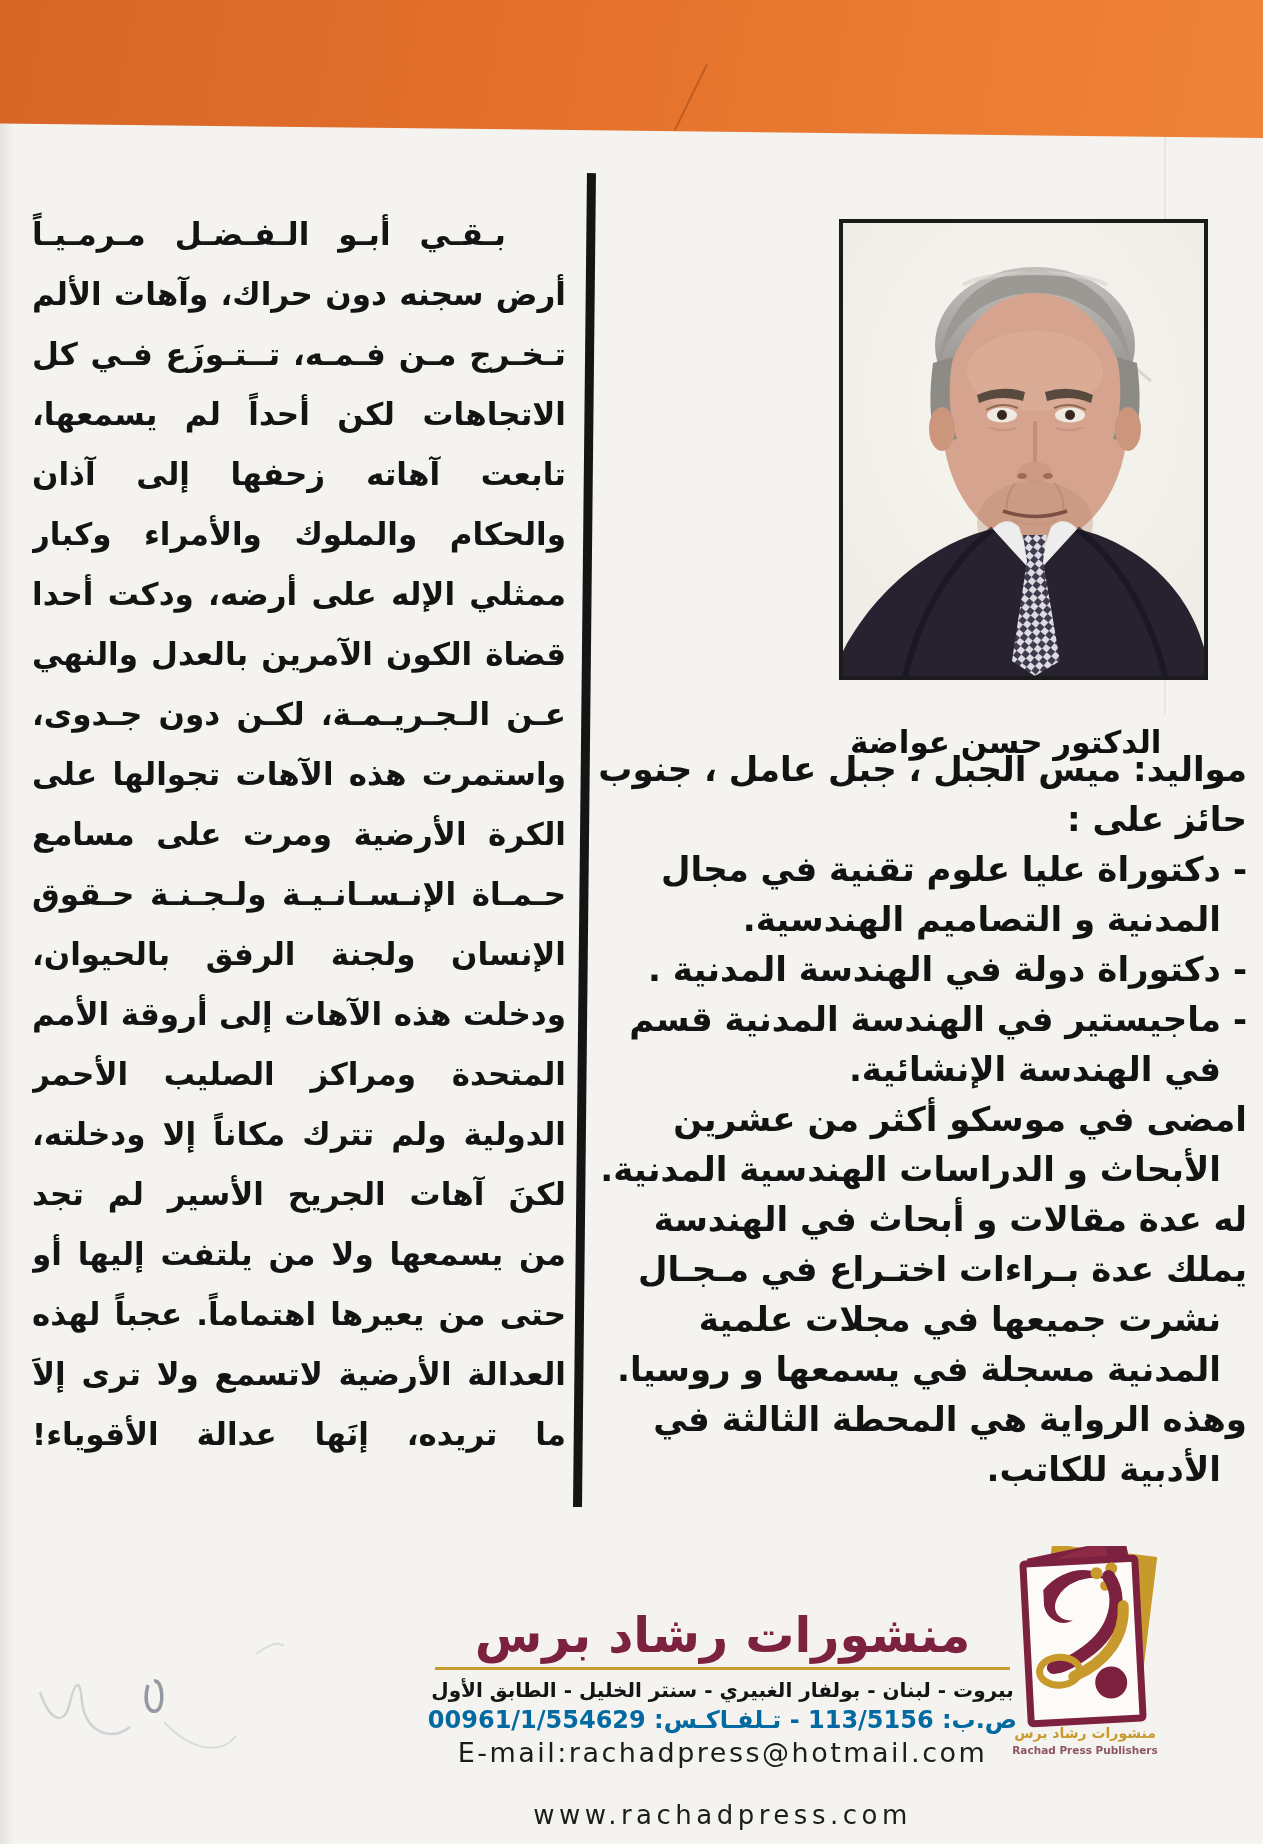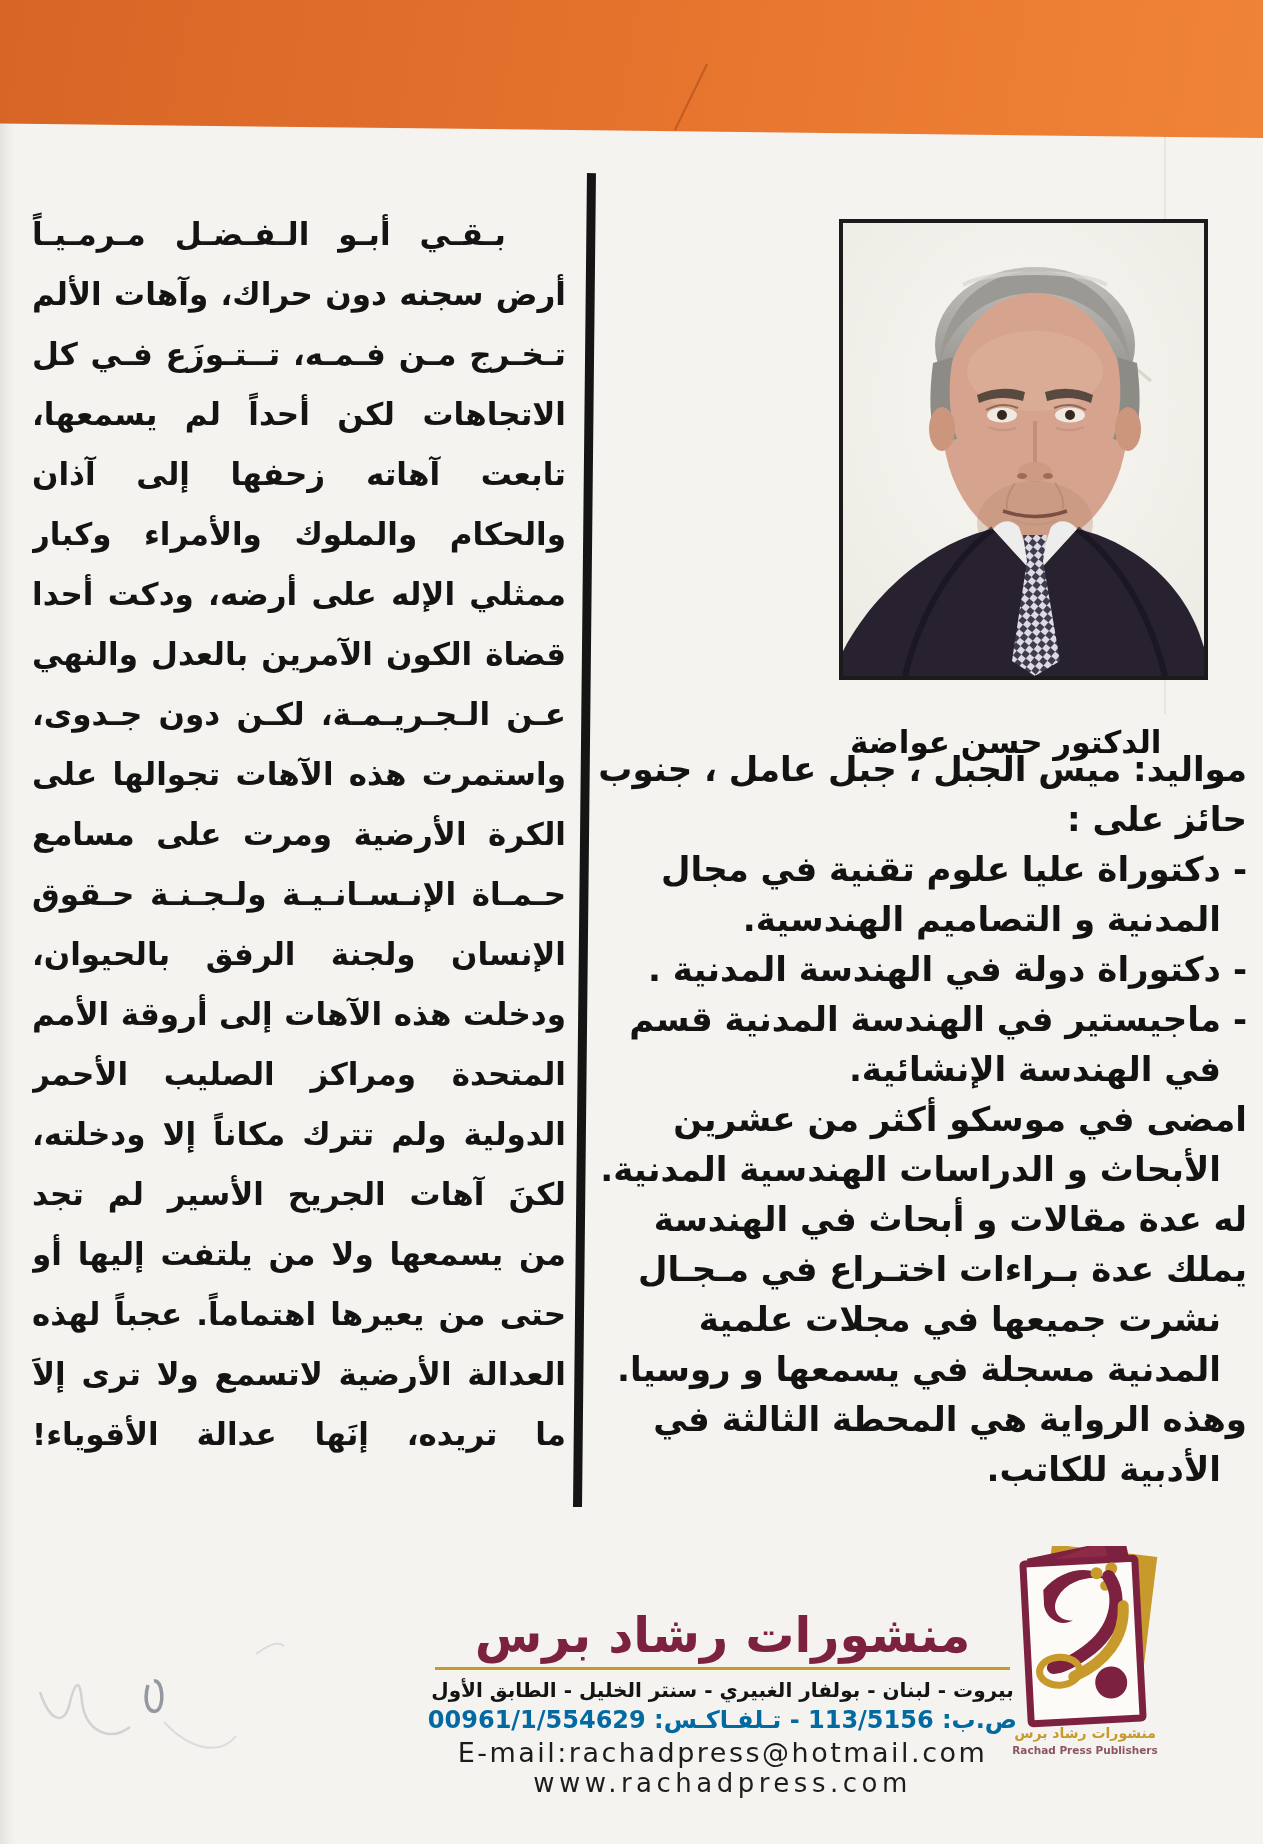--- a/index.html
+++ b/index.html
@@ -42,21 +42,21 @@
   .bio .bl{height:50px;line-height:50px;font-size:34px;font-weight:bold;
     text-align:right;color:#131313;overflow:hidden;}
   .bio .bl.cont{padding-right:26px;}
   
   .pub{position:absolute;left:415px;top:1608px;width:615px;text-align:center;}
   .pub .name{direction:rtl;font-size:49px;line-height:56px;font-weight:bold;color:#7d2140;}
   .pub .rule{height:3px;background:#c79a2b;margin:3px 20px 7px 20px;}
   .pub .addr{direction:rtl;font-size:20px;line-height:27px;font-weight:bold;color:#141414;}
   .pub .pofax{direction:rtl;font-size:24px;line-height:33px;font-weight:bold;color:#0369a1;}
   .pub .email{font-size:27px;line-height:31px;letter-spacing:2.5px;color:#1c1c1c;}
-  .pub .web{font-size:26px;line-height:31px;letter-spacing:4.5px;color:#1c1c1c;}
+  .pub .web{font-size:26px;line-height:31px;letter-spacing:4.5px;color:#1c1c1c;margin-top:32px;}
   
   .logo{position:absolute;left:1012px;top:1546px;width:156px;height:214px;}
   .logo svg{display:block;width:100%;height:100%;}
   
   .scribble{position:absolute;left:18px;top:1630px;width:300px;height:170px;}
 </style>
 </head>
 <body>
 
 <div class="edge-shade"></div>

